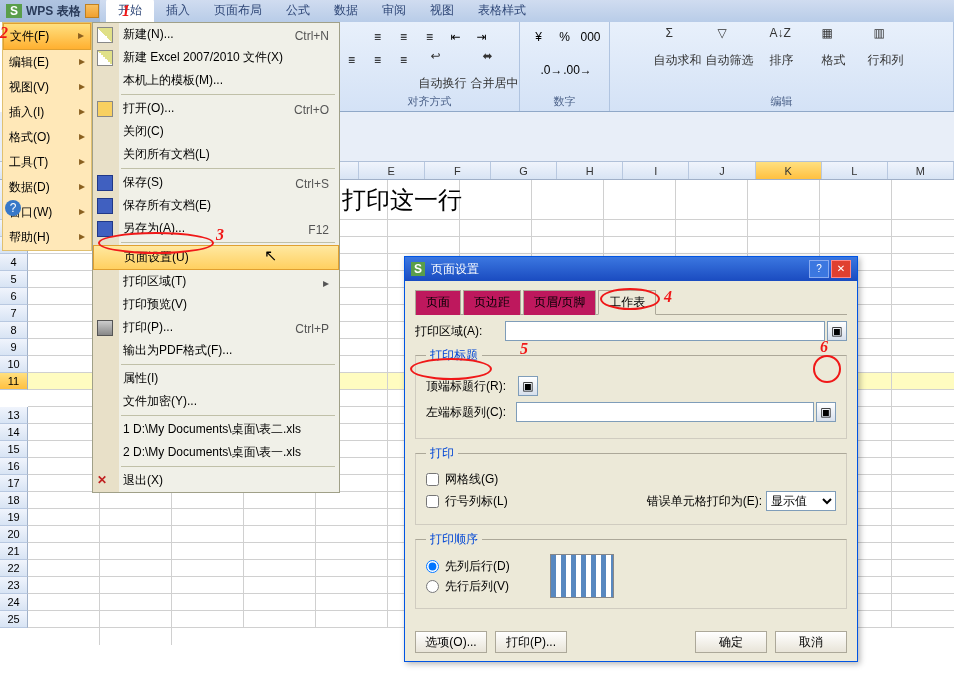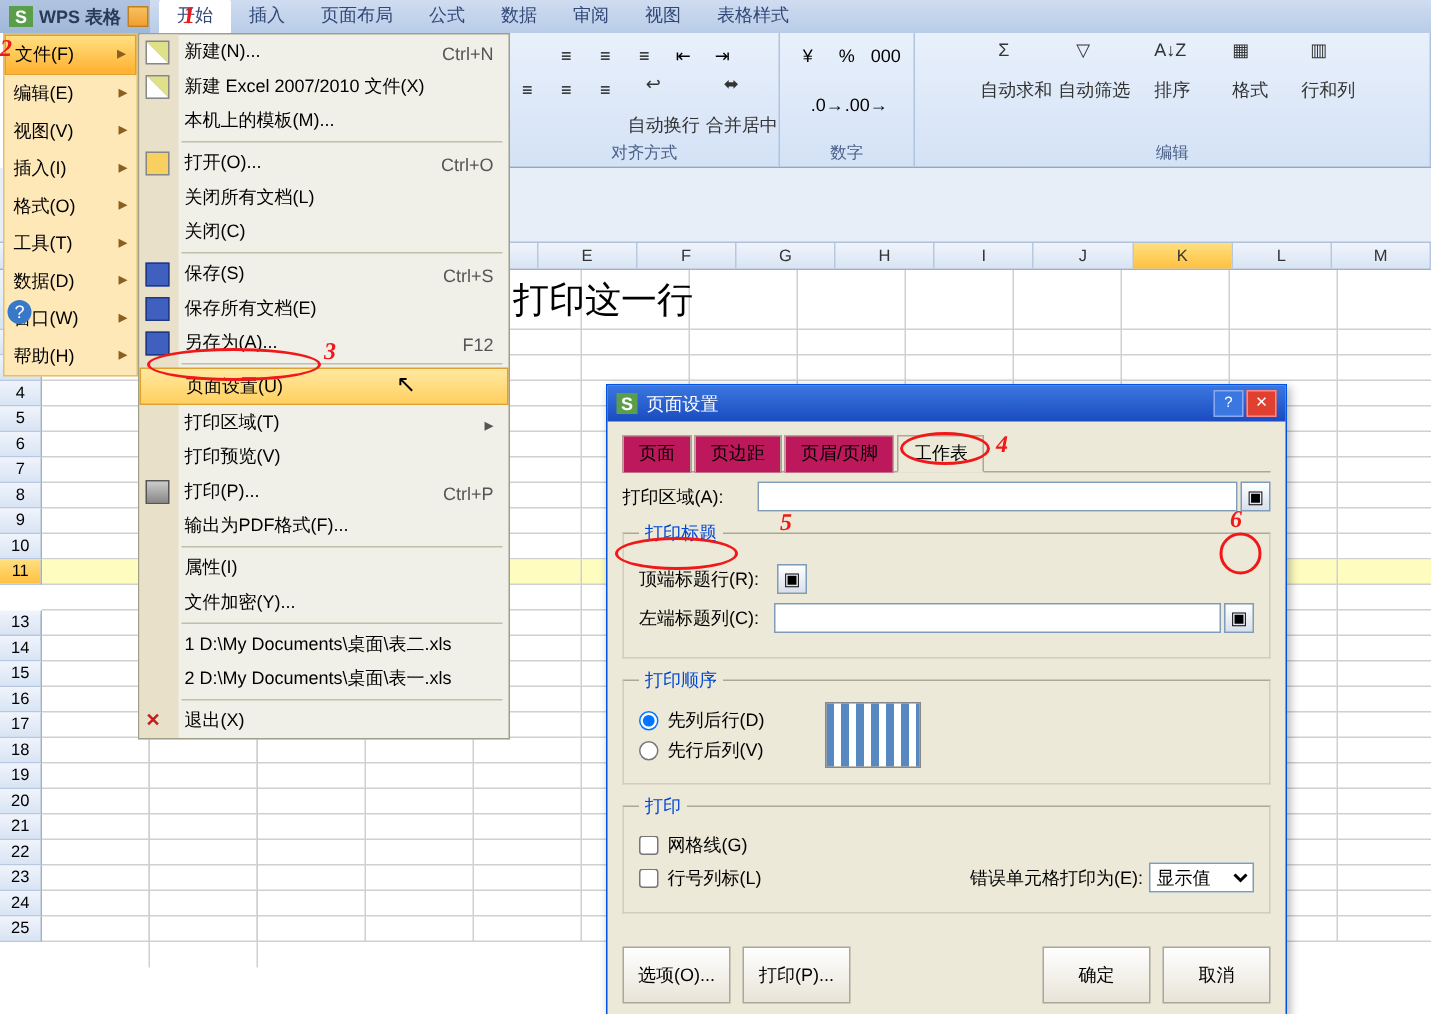--- a/index.html
+++ b/index.html
@@ -73,21 +73,21 @@
 .dialog .form-row { display: flex; align-items: center; margin: 6px 0; }
 .dialog .form-row label { width: 90px; }
 .dialog .form-row input[type=text] { flex: 1; border: 1px solid #7f9db9; height: 20px; padding: 0 4px; background: #fff; }
 .dialog .picker { width: 20px; height: 20px; border: 1px solid #7f9db9; margin-left: 2px; background: linear-gradient(#fff,#d8e0ec); cursor: pointer; display: flex; align-items: center; justify-content: center; }
 .dialog fieldset { border: 1px solid #d0ccc0; border-top-color: #aca899; padding: 6px 10px 10px; margin: 6px 0; }
 .dialog fieldset legend { color: #0046d5; padding: 0 4px; }
 .dialog .chk-row { display: flex; align-items: center; margin: 3px 0; }
 .dialog .chk-row input { margin-right: 6px; }
 .dialog .dlg-buttons { display: flex; padding: 8px 10px; gap: 8px; }
 .dialog .dlg-buttons .gap { flex: 1; }
-.dialog .btn { min-width: 72px; height: 38px; background: linear-gradient(#fff,#e8e4d8); border: 1px solid #aca899; cursor: pointer; }
+.dialog .btn { min-width: 72px; height: 22px; background: linear-gradient(#fff,#e8e4d8); border: 1px solid #aca899; cursor: pointer; }
 .dialog select { border: 1px solid #7f9db9; height: 20px; background: #fff; }
 .order-img { width: 64px; height: 44px; border: 1px solid #888; background: repeating-linear-gradient(90deg,#5888c0 0 5px,#fff 5px 10px); margin-left: 40px; }
 
 
 .anno { position: absolute; color: #f01818; font-weight: bold; font-style: italic; font-size: 16px; font-family: "Times New Roman", serif; z-index: 30; pointer-events: none; }
 .anno.circle { border: 2px solid #f01818; border-radius: 50%; background: transparent; }
 
 
 .ic-new { background: linear-gradient(45deg,#fff 50%,#e0e088 50%); border:1px solid #888; width:14px; height:14px; }
 .ic-open { background: #f8d060; border:1px solid #888; width:14px; height:12px; }
@@ -177,25 +177,25 @@
         <span>本机上的模板(M)...</span>
       </div>
       <div class="sep"></div>
       <div class="row">
         <span class="ic ic-open"></span>
         <span>打开(O)...</span>
         <span class="shortcut">Ctrl+O</span>
       </div>
       <div class="row">
         <span class="ic"></span>
+        <span>关闭(C)</span>
+      </div>
+      <div class="row">
+        <span class="ic"></span>
         <span>关闭所有文档(L)</span>
-      </div>
-      <div class="row">
-        <span class="ic"></span>
-        <span>关闭(C)</span>
       </div>
       <div class="sep"></div>
       <div class="row">
         <span class="ic ic-save"></span>
         <span>保存(S)</span>
         <span class="shortcut">Ctrl+S</span>
       </div>
       <div class="row">
         <span class="ic ic-save"></span>
         <span>保存所有文档(E)</span>
@@ -794,49 +794,49 @@
         <label>顶端标题行(R):</label>
         <div class="picker">▣</div>
       </div>
       <div class="form-row">
         <label>左端标题列(C):</label>
         <input type="text" value="" style="">
         <div class="picker">▣</div>
       </div>
     </fieldset>
     <fieldset>
+      <legend>打印</legend>
+      <div class="chk-row">
+        <input type="checkbox" style="">
+        <span>网格线(G)</span>
+      </div>
+      <div class="chk-row">
+        <input type="checkbox" style="">
+        <span>行号列标(L)</span>
+        <span style="flex:1"></span>
+        <span>错误单元格打印为(E):</span>
+        <select style="width:70px; margin-left:4px"><option>显示值</option></select>
+      </div>
+    </fieldset>
+    <fieldset>
       <legend>打印顺序</legend>
       <div style="display:flex; align-items:center">
         <div>
           <div class="chk-row">
               <input type="radio" name="ord" checked="" style="">
               <span>先列后行(D)</span>
             </div>
           <div class="chk-row">
               <input type="radio" name="ord" style="">
               <span>先行后列(V)</span>
             </div>
         </div>
         <div class="order-img"></div>
       </div>
     </fieldset>
-    <fieldset>
-      <legend>打印</legend>
-      <div class="chk-row">
-        <input type="checkbox" style="">
-        <span>网格线(G)</span>
-      </div>
-      <div class="chk-row">
-        <input type="checkbox" style="">
-        <span>行号列标(L)</span>
-        <span style="flex:1"></span>
-        <span>错误单元格打印为(E):</span>
-        <select style="width:70px; margin-left:4px"><option>显示值</option></select>
-      </div>
-    </fieldset>
   </div>
   <div class="dlg-buttons">
     <button class="btn">选项(O)...</button>
     <button class="btn">打印(P)...</button>
     <span class="gap"></span>
     <button class="btn">确定</button>
     <button class="btn">取消</button>
   </div>
 </div>
 

